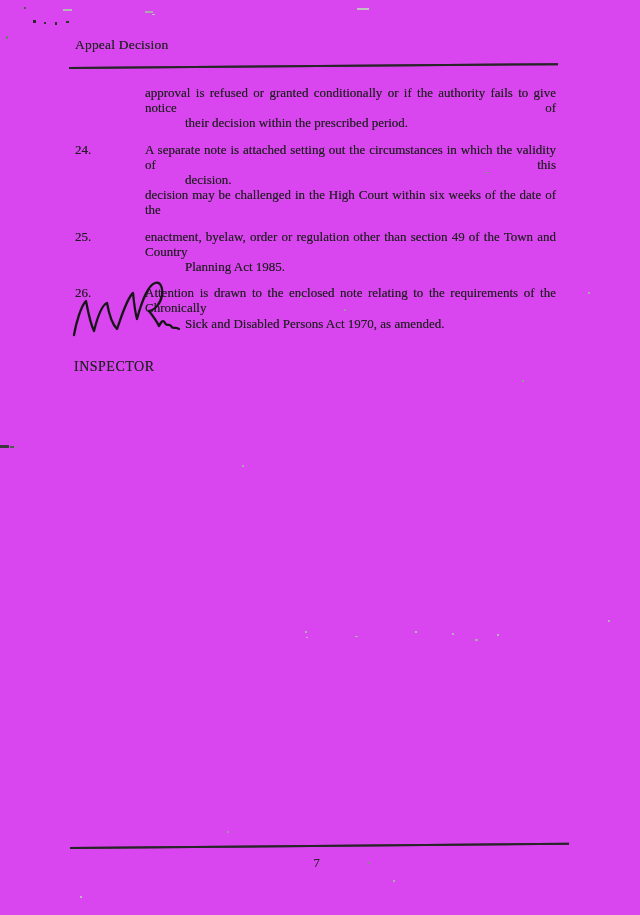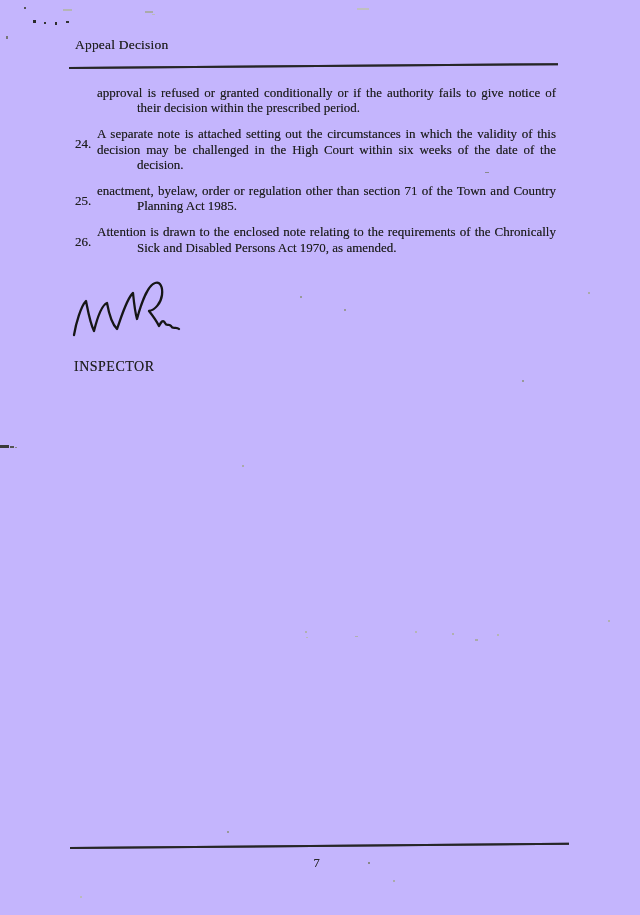--- a/index.html
+++ b/index.html
@@ -4,21 +4,21 @@
 <style>
   html, body { margin: 0; padding: 0; }
   body {
     width: 640px; height: 915px;
     font-family: "Liberation Serif", "DejaVu Serif", serif;
     background: #ffffff;
   }
   .page {
     position: relative;
     width: 640px; height: 915px;
-    background: #c4b5fd;
+    background: #d946ef;
     overflow: hidden;
     color: #1f1f1f;
   }
   
   .header-title {
     position: absolute;
     left: 75px; top: 37px;
     font-size: 13.5px;
     letter-spacing: 0.2px;
     color: #232323;
@@ -38,22 +38,22 @@
   
   .body-block {
     position: absolute;
     left: 75px; top: 85px;
     width: 481px;
     font-size: 13px;
     line-height: 15.2px;
     color: #1e1e1e;
     text-shadow: 0 0 0.45px rgba(25,25,25,0.55);
   }
-  .para { display: flex; margin-bottom: 11px; }
-  .pnum { flex: 0 0 22px; width: 22px; margin-top: 10px; }
+  .para { display: flex; margin-bottom: 11px; gap: 48px; }
+  .pnum { flex: 0 0 22px; width: 22px; }
   .ptext { width: 459px; }
   .line { text-align: justify; text-align-last: justify; }
   .line.last { text-align-last: left; margin-left: 40px; }
 
   
   .signature {
     position: absolute;
     left: 64px; top: 277px;
     width: 130px; height: 76px;
   }
@@ -96,29 +96,29 @@
       <div class="ptext">
         <div class="line">approval is refused or granted conditionally or if the authority fails to give notice of</div>
         <div class="line last">their decision within the prescribed period.</div>
       </div>
     </div>
 
     <div class="para">
       <span class="pnum">24.</span>
       <div class="ptext">
         <div class="line">A separate note is attached setting out the circumstances in which the validity of this</div>
+        <div class="line last">decision.</div>
         <div class="line">decision may be challenged in the High Court within six weeks of the date of the</div>
-        <div class="line last">decision.</div>
       </div>
     </div>
 
     <div class="para">
       <span class="pnum">25.</span>
       <div class="ptext">
-        <div class="line">enactment, byelaw, order or regulation other than section 71 of the Town and Country</div>
+        <div class="line">enactment, byelaw, order or regulation other than section 49 of the Town and Country</div>
         <div class="line last">Planning Act 1985.</div>
       </div>
     </div>
 
     <div class="para">
       <span class="pnum">26.</span>
       <div class="ptext">
         <div class="line">Attention is drawn to the enclosed note relating to the requirements of the Chronically</div>
         <div class="line last">Sick and Disabled Persons Act 1970, as amended.</div>
       </div>

